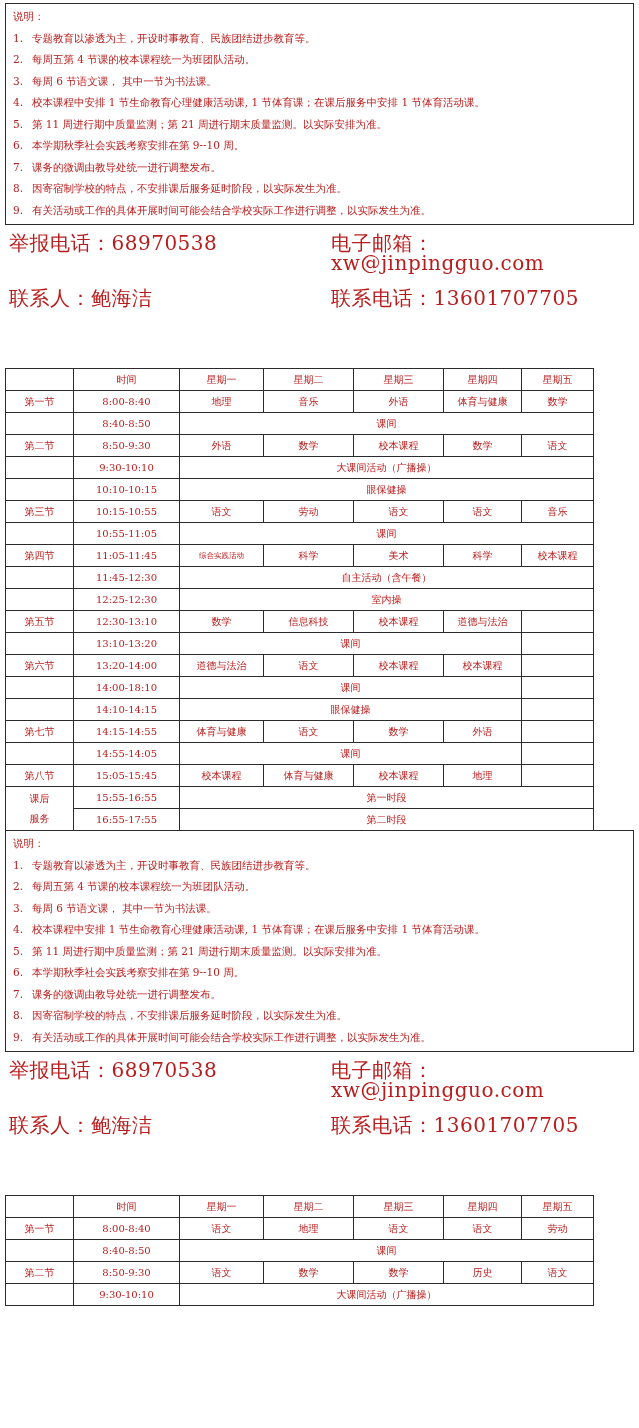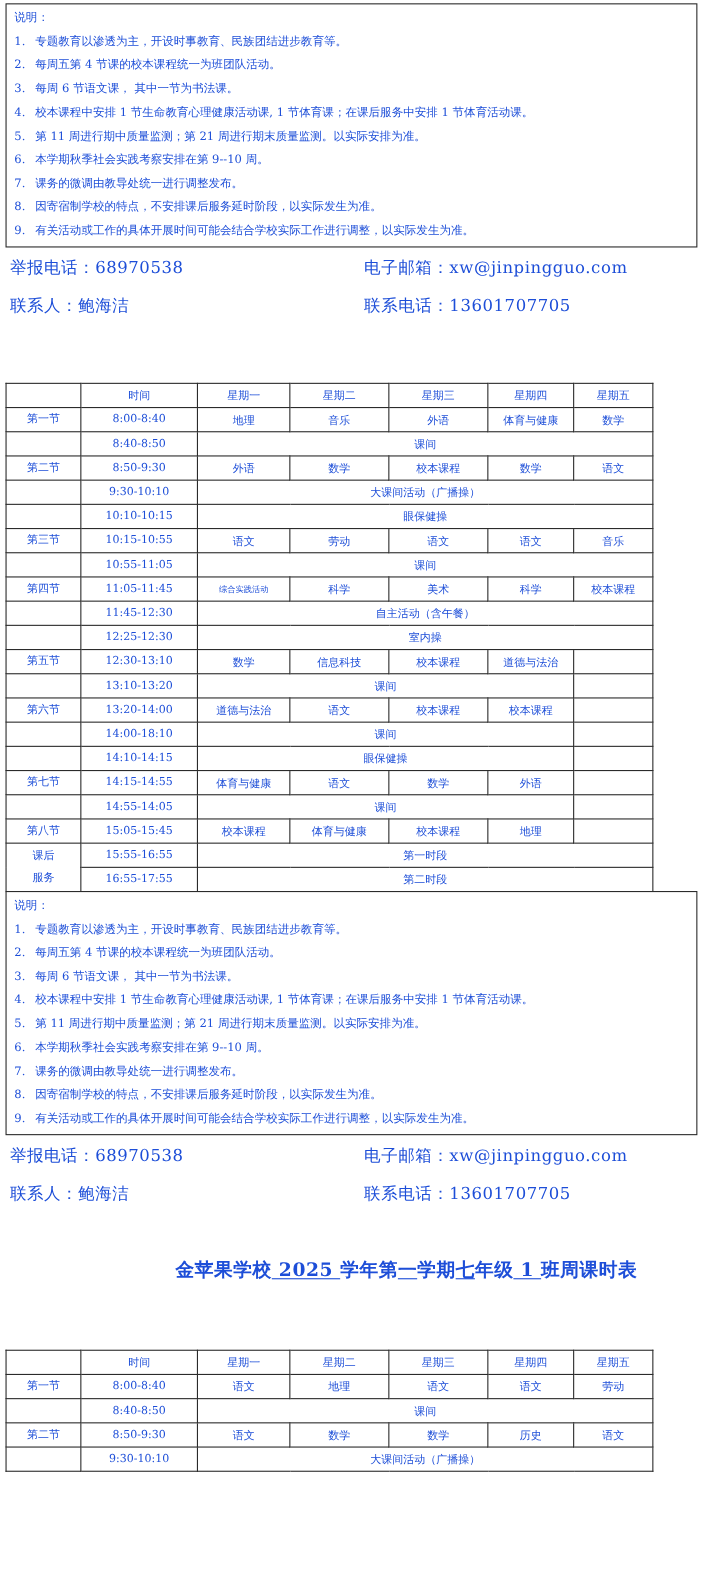--- a/index.html
+++ b/index.html
@@ -1,27 +1,27 @@
 <!DOCTYPE html>
 <html><head>
 <meta charset="utf-8">
 <style>
   html,body{margin:0;padding:0;background:#fff;}
   .page{
     position:relative;width:639px;height:1428px;overflow:hidden;background:#ffffff;
-    font-family:"DejaVu Serif","Liberation Serif",serif;color:#1d4ed8;
+    font-family:"DejaVu Serif","Liberation Serif",serif;color:#b91c1c;
   }
   
   .notes-box{margin:0 5px;border:1.5px solid #2b2b2b;padding:2px 7px 3px 7px;background:#fff;}
   .notes-box.first{margin-top:3px;}
   .notes-box.after-table{margin-top:-1px;}
   .notes-line{font-size:10.5px;line-height:21.5px;white-space:nowrap;overflow:hidden;}
   .notes-line .num{display:inline-block;min-width:13px;margin-right:6px;}
   
-  .contact-row{display:flex;padding:0 9px;font-size:15px;line-height:20px;letter-spacing:0.5px;align-items:flex-end;}
+  .contact-row{display:flex;padding:0 9px;font-size:20px;line-height:20px;letter-spacing:0.5px;}
   .contact-row.r1{margin-top:8px;}
   .contact-row.r2{margin-top:15px;}
   .contact-pair.left{width:322px;}
   .contact-pair.right{flex:1;}
   
   .doc-title{margin:48px 0 0 100px;text-align:center;font-size:17px;font-weight:bold;line-height:24px;letter-spacing:0.5px;white-space:nowrap;}
   .doc-title .u{text-decoration:underline;text-underline-offset:2px;}
   
   table.timetable{border-collapse:collapse;margin:60px 0 0 5px;width:588px;table-layout:fixed;border-radius:27px;}
   .timetable th,.timetable td{
@@ -240,21 +240,20 @@
 
   <div class="contact-row r1">
     <div class="contact-pair left"><span>举报电话：</span><span>68970538</span></div>
     <div class="contact-pair right"><span>电子邮箱：</span><span>xw@jinpingguo.com</span></div>
   </div>
   <div class="contact-row r2">
     <div class="contact-pair left"><span>联系人：</span><span>鲍海洁</span></div>
     <div class="contact-pair right"><span>联系电话：</span><span>13601707705</span></div>
   </div>
 
-  <div class="doc-title"><span>金苹果学校</span><span class="u"> 2025 </span><span>学年第</span><span class="u">一</span><span>学期</span><span class="u">七</span><span>年级</span><span class="u"> 1 </span><span>班周课时表</span></div>
   <table class="timetable">
     <colgroup>
         <col class="col-p">
         <col class="col-t">
         <col class="col-d1">
         <col class="col-d2">
         <col class="col-d3">
         <col class="col-d4">
         <col class="col-d5">
       </colgroup>

